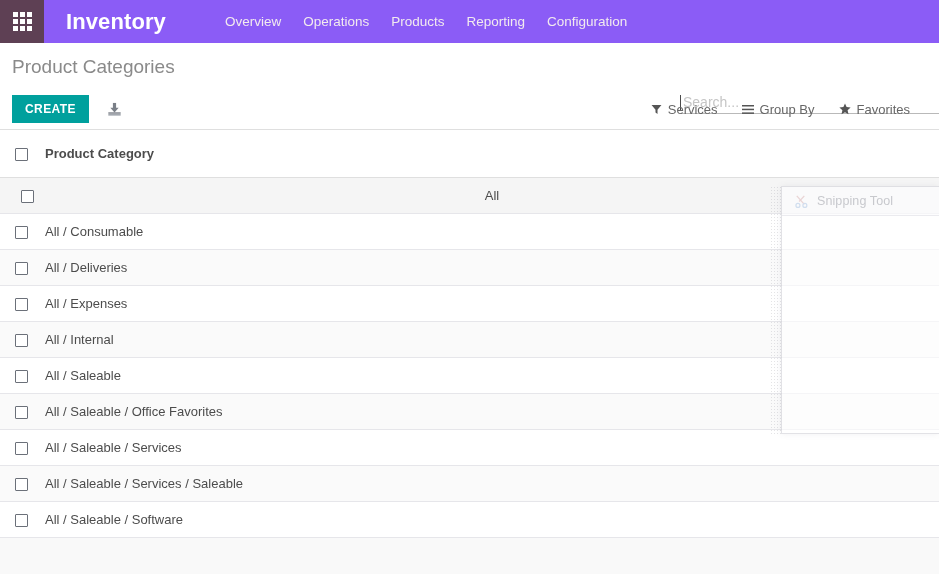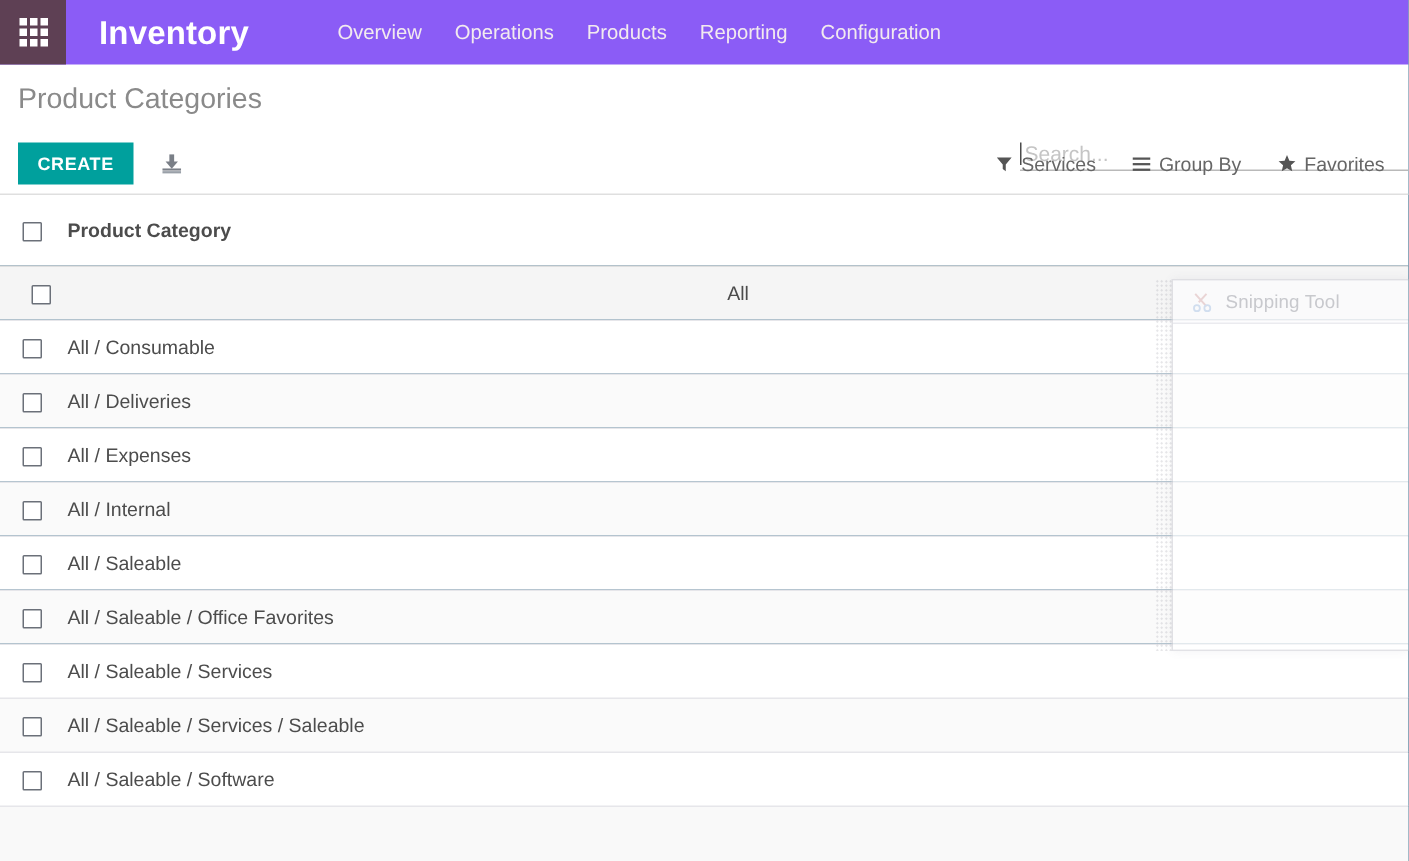--- a/index.html
+++ b/index.html
@@ -167,21 +167,21 @@
     display: inline-flex;
     align-items: center;
     justify-content: center;
     margin-right: 6px;
     color: #555;
   }
   .cp-menu-label { line-height: 1; }
 
   
   .list-wrap {
-    background: #0c4a6e;
+    background: #1d4ed8;
     position: relative;
     z-index: 10;
   }
   table.o-list {
     width: 100%;
     border-collapse: collapse;
     table-layout: fixed;
   }
   table.o-list thead th {
     text-align: left;
@@ -359,21 +359,21 @@
         <span class="ico">
           <svg width="12" height="11" viewBox="0 0 12 11" aria-hidden="true">
             <rect x="0" y="1" width="12" height="1.5" fill="#555"></rect>
             <rect x="0" y="4.7" width="12" height="1.5" fill="#555"></rect>
             <rect x="0" y="8.4" width="12" height="1.5" fill="#555"></rect>
           </svg>
         </span>
         <span class="cp-menu-label">Group By</span>
       </div>
 
-      <div class="cp-menu" style="margin-right:16px;">
+      <div class="cp-menu" style="margin-right:29px;">
         <span class="ico">
           <svg width="12" height="12" viewBox="0 0 12 12" aria-hidden="true">
             <path d="M6 0.4 L7.6 4.1 L11.6 4.5 L8.6 7.2 L9.5 11.2 L6 9.2 L2.5 11.2 L3.4 7.2 L0.4 4.5 L4.4 4.1 Z" fill="#555"></path>
           </svg>
         </span>
         <span class="cp-menu-label">Favorites</span>
       </div>
     </div>
   </div>
 </div>

